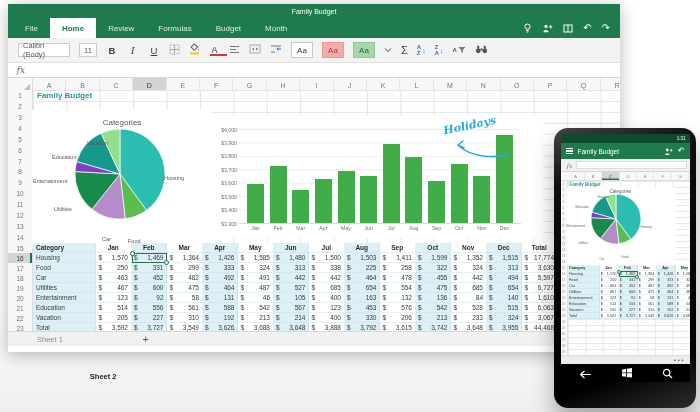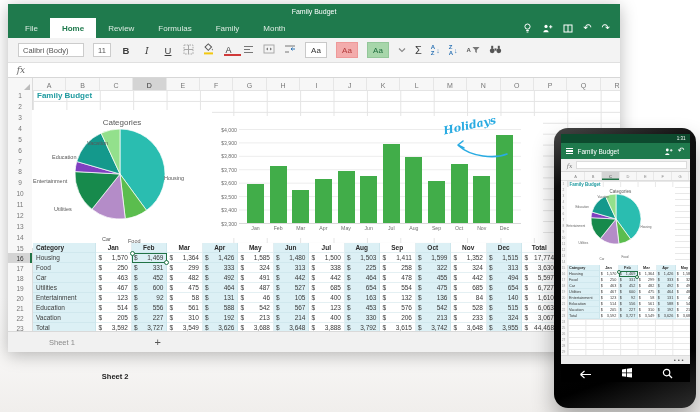--- a/index.html
+++ b/index.html
@@ -17,21 +17,21 @@
   .tab{padding:0 12px;display:flex;align-items:center;cursor:default;}
   .tab.active{background:#fff;color:#1f7a4d;font-weight:bold;}
   .tabs-icons{position:absolute;right:10px;top:0;height:100%;display:flex;gap:10px;align-items:center;}
   .tabs-icons .ic{display:flex;align-items:center;}
   .undo-ch{color:#fff;font-size:10px;line-height:1;}
 
   .toolbar{height:24px;background:#f3f3f3;border-bottom:1px solid #e0e0e0;display:flex;
            align-items:center;padding:0 10px;gap:9px;font-size:9px;color:#444;}
   .tb-input{background:#fff;border:1px solid #cccccc;height:14px;display:flex;align-items:center;
             padding:0 4px;font-size:7.5px;color:#555;box-sizing:border-box;}
-  .font-name{width:66px;justify-content:flex-start;}
+  .font-name{width:52px;justify-content:flex-end;}
   .font-size{width:18px;justify-content:center;}
   .tb-glyph{font-size:9.5px;color:#3d3d3d;width:12px;text-align:center;}
   .bold{font-weight:bold;} .italic{font-style:italic;font-family:"DejaVu Serif",serif;}
   .underl{text-decoration:underline;}
   .color-a{position:relative;font-size:9px;width:11px;text-align:center;color:#3d3d3d;}
   .color-a .bar{position:absolute;left:0.5px;right:0.5px;bottom:-1px;height:2.5px;}
   .aa-box{width:22px;height:16px;border:1px solid #c9c9c9;display:flex;align-items:center;
           justify-content:center;font-size:8px;background:#fff;color:#333;box-sizing:border-box;}
   .aa-pink{background:#f3acac;border-color:#e99; color:#b23a3a;}
   .aa-green{background:#a7d6aa;border-color:#94c79a;color:#1e6b3c;}
@@ -96,22 +96,22 @@
   .name-cell{width:63px;padding-left:3px;}
   .val-cell{width:35.5px;justify-content:space-between;padding:0 2.5px;}
   .t-head .t-cell{font-weight:bold;color:#2b2b2b;}
   .t-head .val-cell{justify-content:center;}
   .sel-cell{position:absolute;left:123.5px;top:163px;width:35.5px;height:10px;
             border:1.5px solid #217346;box-sizing:border-box;pointer-events:none;}
   .handle{position:absolute;width:5px;height:5px;border-radius:50%;background:#fff;
           border:1px solid #217346;box-sizing:border-box;}
   .h-tl{left:-3px;top:-3px;} .h-br{right:-3px;bottom:-3px;}
 
-  .tabbar{position:absolute;left:0;top:327px;width:612px;height:21px;background:#f1f1f1;
-          border-top:1px solid #d9d9d9;display:flex;align-items:stretch;padding-left:28px;
+  .tabbar{position:absolute;left:0;top:327px;width:612px;height:15px;background:#f1f1f1;
+          border-top:1px solid #d9d9d9;display:flex;align-items:stretch;padding-left:16px;
           font-size:7.5px;color:#8a8a8a;box-sizing:border-box;}
   .sheet-tab{padding:0 13px;display:flex;align-items:center;}
   .sheet-tab.active{background:#fff;color:#222;font-weight:bold;border-left:1px solid #dedede;border-right:1px solid #dedede;margin-top:44px;}
   .add-sheet{padding:0 12px;display:flex;align-items:center;font-size:11px;color:#555;}
 
   
   .phone{position:absolute;left:554px;top:128px;width:142px;height:280px;border-radius:14px;
          background:linear-gradient(160deg,#454545,#0e0e0e 18%,#000 82%,#2d2d2d);
          box-shadow:0 12px 22px rgba(0,0,0,.30);}
   .screen{position:absolute;left:6.5px;top:6px;width:129px;height:248px;background:#fff;overflow:hidden;}
@@ -165,21 +165,21 @@
   <div class="titlebar">
     <span>Family Budget</span>
   </div>
 
   <div class="tabs-row">
     <div id="ribbon-tabs" style="display: flex;">
         <div class="tab">File</div>
         <div class="tab active">Home</div>
         <div class="tab">Review</div>
         <div class="tab">Formulas</div>
-        <div class="tab">Family</div>
+        <div class="tab">Budget</div>
         <div class="tab">Month</div>
       </div>
     <div class="tabs-icons">
       <span class="ic">
         <svg width="9" height="10">
             <circle cx="4.5" cy="3.6" r="2.6" fill="none" stroke="#fff" stroke-width="1"></circle>
             <rect x="3.2" y="7" width="2.6" height="1.1" fill="#fff"></rect>
             <rect x="3.6" y="8.6" width="1.8" height="0.9" fill="#fff"></rect>
           </svg>
       </span>

